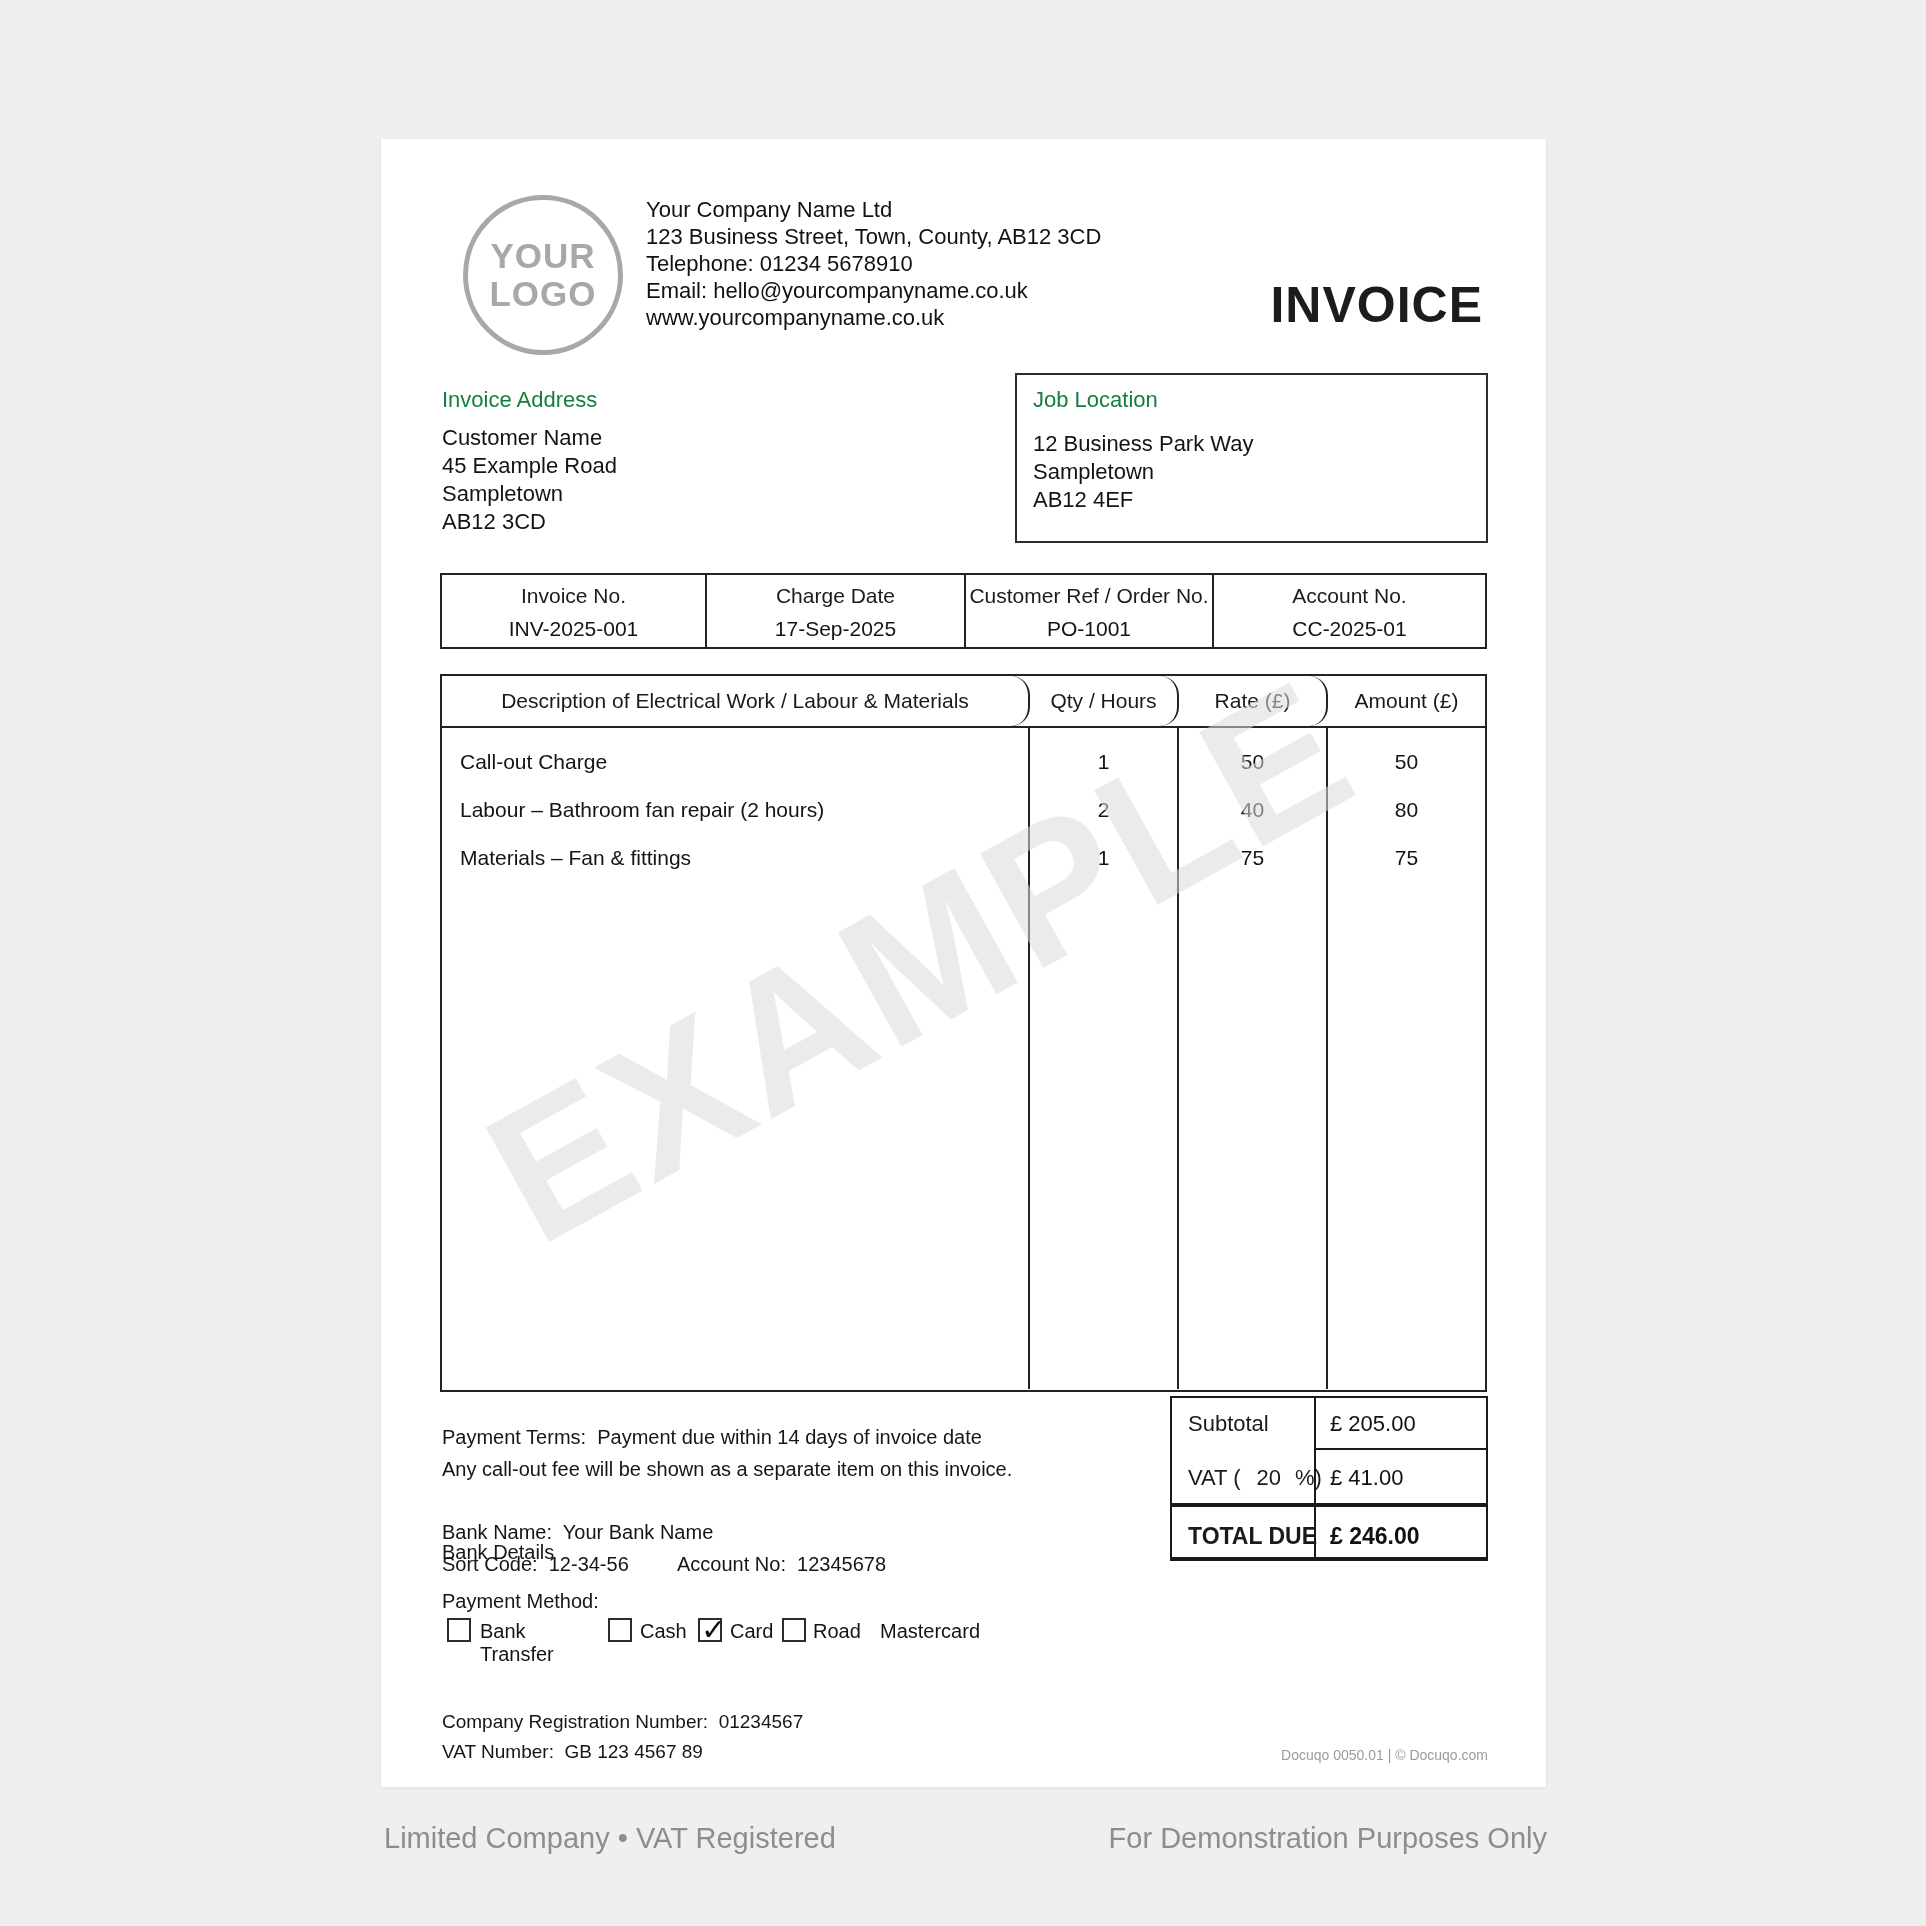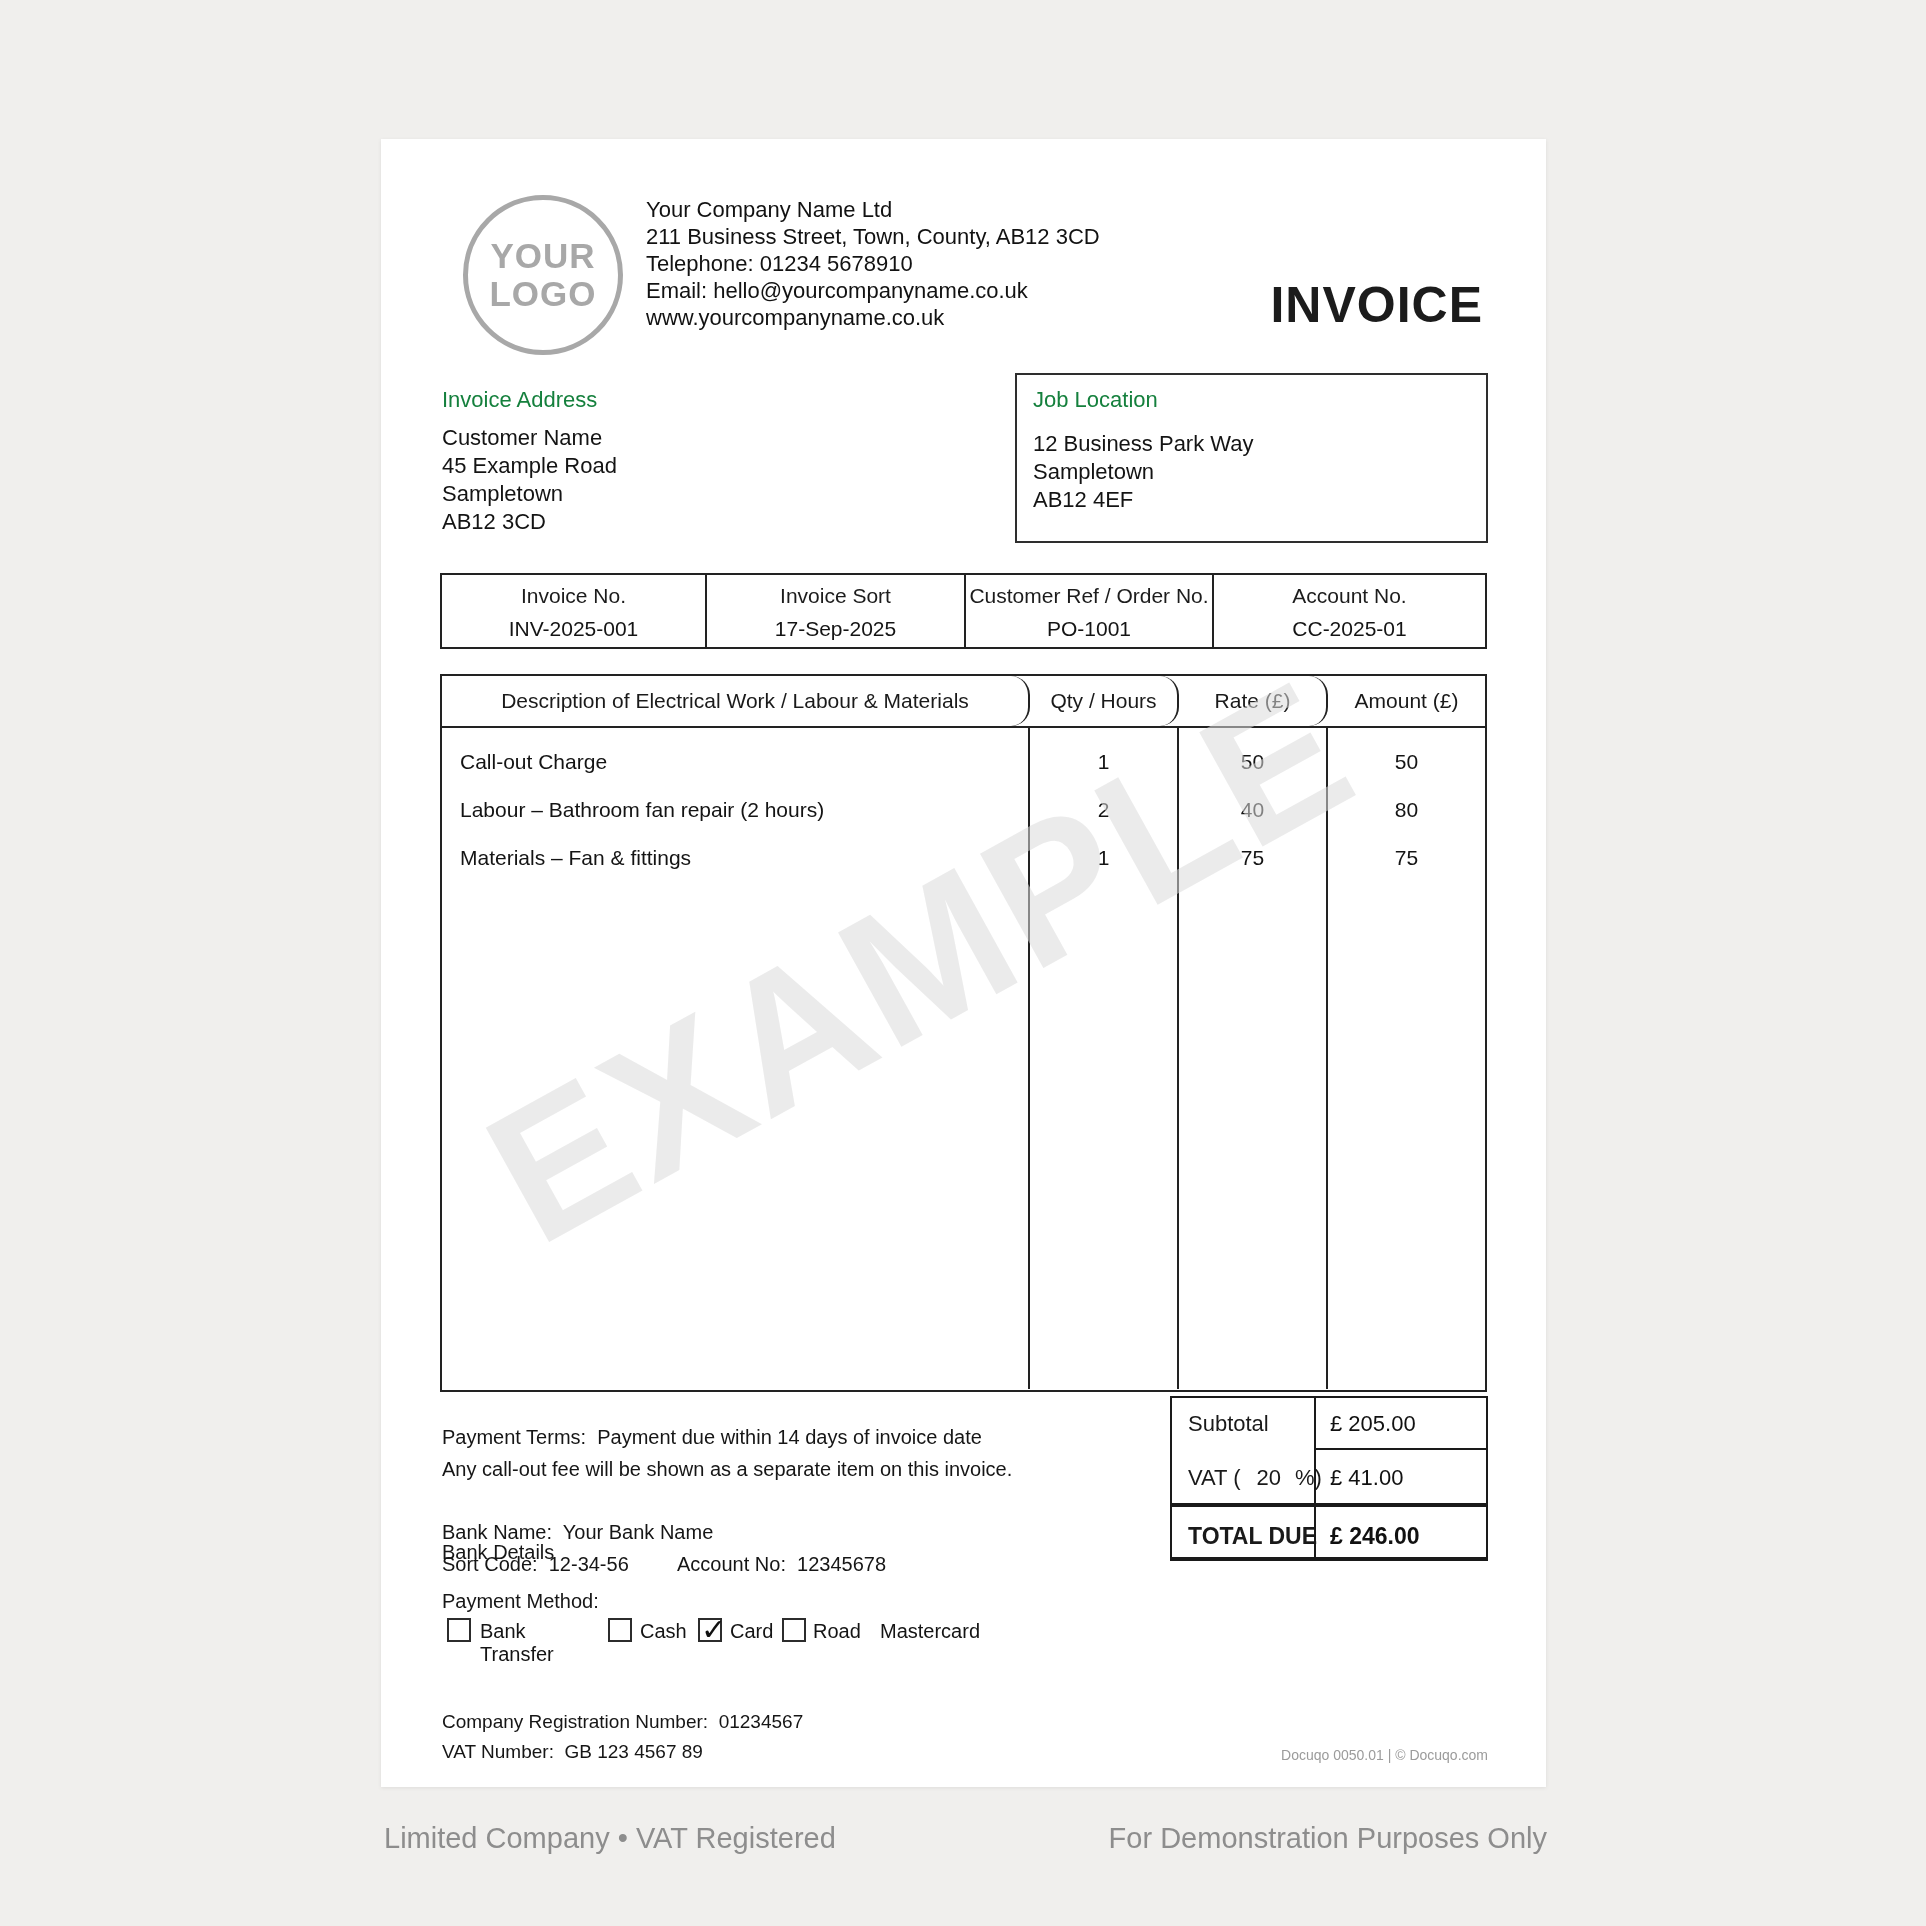--- a/index.html
+++ b/index.html
@@ -112,21 +112,21 @@
 <body>
 
 <div class="page">
 
   <div class="logo">
     <span>YOUR</span>
     <span>LOGO</span>
   </div>
   <div class="company-block">
     <div>Your Company Name Ltd</div>
-    <div>211 Business Street, Town, County, AB12 3CD</div>
+    <div>123 Business Street, Town, County, AB12 3CD</div>
     <div>Telephone: 01234 5678910</div>
     <div>Email: hello@yourcompanyname.co.uk</div>
     <div>www.yourcompanyname.co.uk</div>
   </div>
   <div class="doc-title">INVOICE</div>
 
   <div class="section-label inv-addr-label">Invoice Address</div>
   <div class="inv-addr-lines">
     <div>Customer Name</div>
     <div>45 Example Road</div>
@@ -142,21 +142,21 @@
       <div>AB12 4EF</div>
     </div>
   </div>
 
   <div class="meta">
     <div class="meta-cell mc1">
       <div class="meta-label">Invoice No.</div>
       <div class="meta-value">INV-2025-001</div>
     </div>
     <div class="meta-cell mc2">
-      <div class="meta-label">Invoice Sort</div>
+      <div class="meta-label">Charge Date</div>
       <div class="meta-value">17-Sep-2025</div>
     </div>
     <div class="meta-cell mc3">
       <div class="meta-label">Customer Ref / Order No.</div>
       <div class="meta-value">PO-1001</div>
     </div>
     <div class="meta-cell mc4">
       <div class="meta-label">Account No.</div>
       <div class="meta-value">CC-2025-01</div>
     </div>

